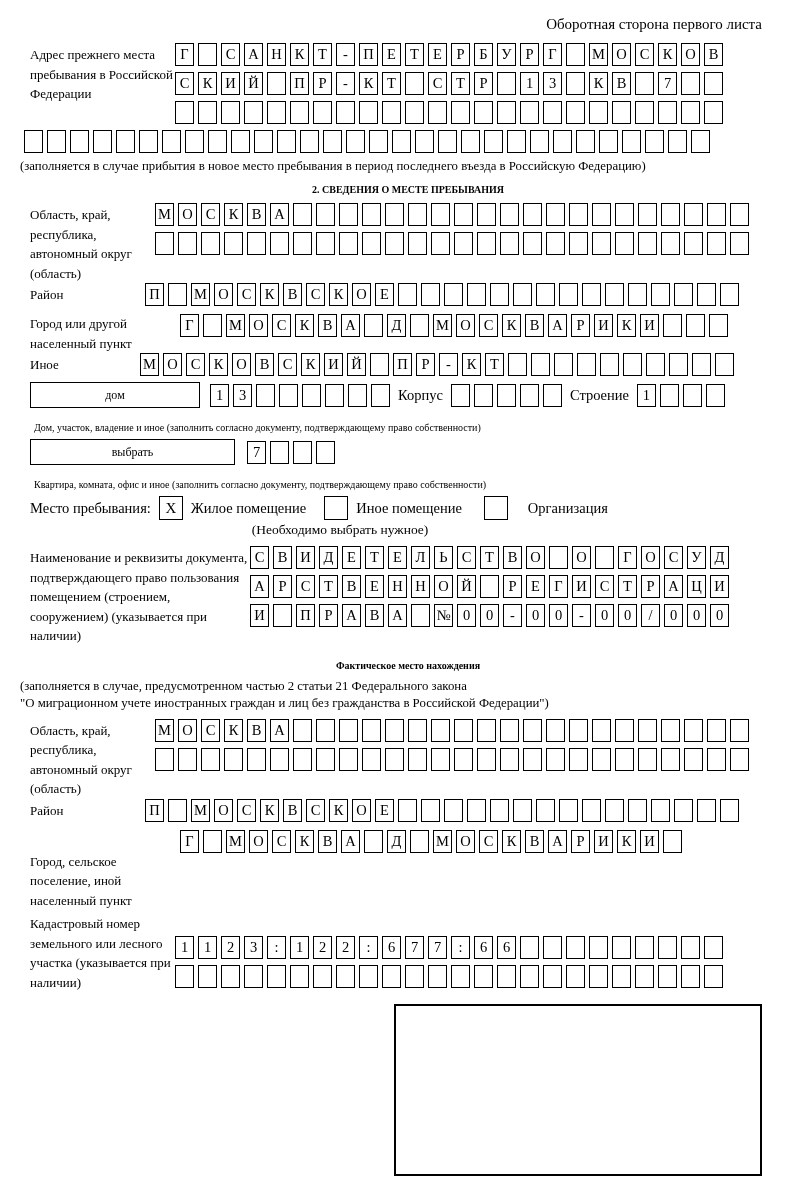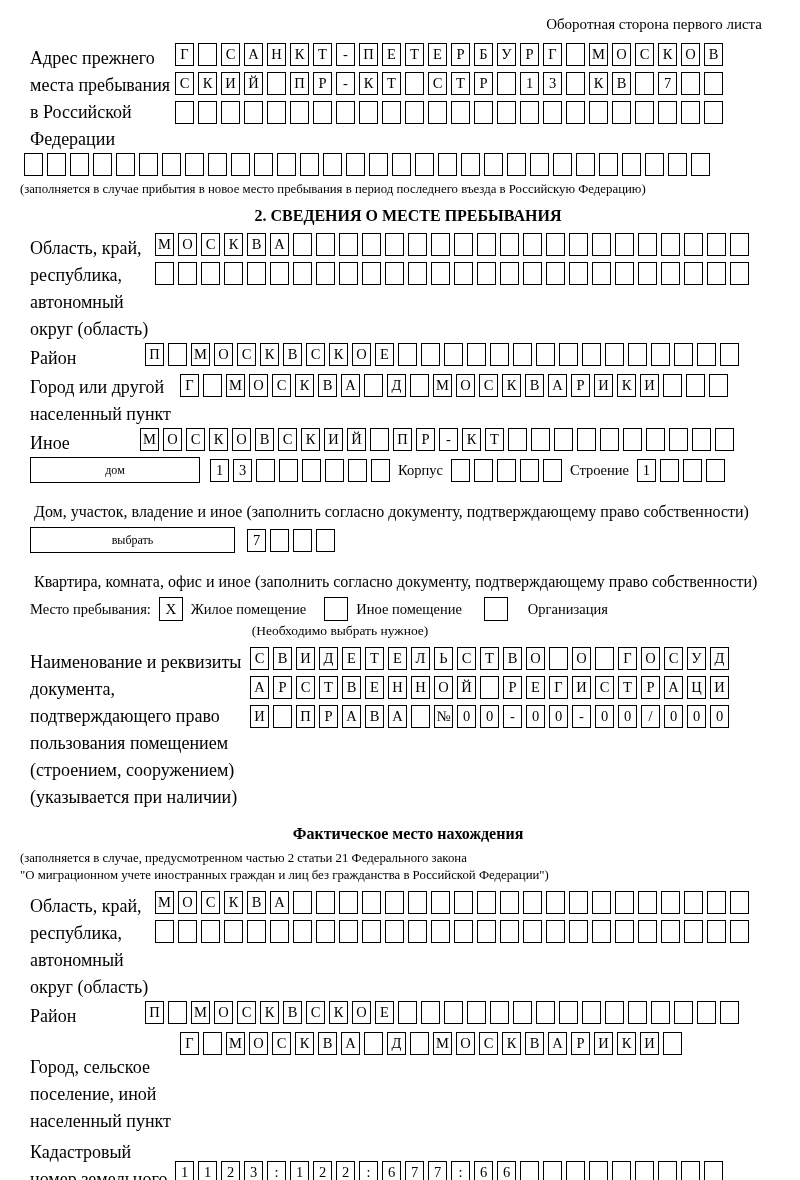--- a/index.html
+++ b/index.html
@@ -2,29 +2,29 @@
 <html><head>
 <meta charset="utf-8">
 <style>
   html,body{margin:0;padding:0;background:#fff;}
   body{width:800px;height:1180px;color:#000;font-family:"Liberation Serif",serif;position:relative;overflow:hidden;}
   .hdr{ text-align:right; padding:16px 38px 0 0; font-size:15px;}
   .cells-row{display:flex; gap:4px; margin-bottom:6px;}
   .cell{width:19px; height:23px; border:1.6px solid #000; box-sizing:border-box; flex:0 0 auto;
         display:flex; align-items:center; justify-content:center; font-size:14.5px; line-height:1;}
   .frow{display:flex; margin-left:30px;}
-  .flabel{font-size:18px; line-height:1.5; flex:0 0 auto; padding-top:2px;}
+  .flabel{font-size:13px; line-height:1.5; flex:0 0 auto; padding-top:2px;}
   .rows-col{display:flex; flex-direction:column;}
   .fineprint{font-size:12.8px; text-align:left; margin:2px 20px 0 20px;}
-  .sec-title{font-weight:bold; text-align:center; font-size:16px; margin:10px 0 8px 16px;}
+  .sec-title{font-weight:bold; text-align:center; font-size:10px; margin:10px 0 8px 16px;}
   .widebox{border:1.6px solid #000; height:26px; box-sizing:border-box; display:flex; align-items:center;
            justify-content:center; font-size:12px; flex:0 0 auto;}
   .inline-row{display:flex; align-items:center; margin-left:30px; margin-bottom:2px;}
   .inline-label{font-size:14.5px; padding:0 8px; white-space:nowrap;}
-  .caption{font-size:16px; margin:20px 0 6px 34px;}
+  .caption{font-size:10px; margin:14px 0 6px 34px;}
   .chk{width:24px; height:24px; border:1.6px solid #000; box-sizing:border-box; display:flex;
        align-items:center; justify-content:center; font-size:15px; flex:0 0 auto;}
   .center-note{font-size:13.5px; text-align:center; margin:2px 0 8px 0;}
   .stamp-box{border:2px solid #000; width:368px; height:172px; box-sizing:border-box; margin-left:394px;} .mt10{margin-top:10px;}
 </style>
 </head>
 <body>
 
 <div class="hdr">Оборотная сторона первого листа</div>
 

